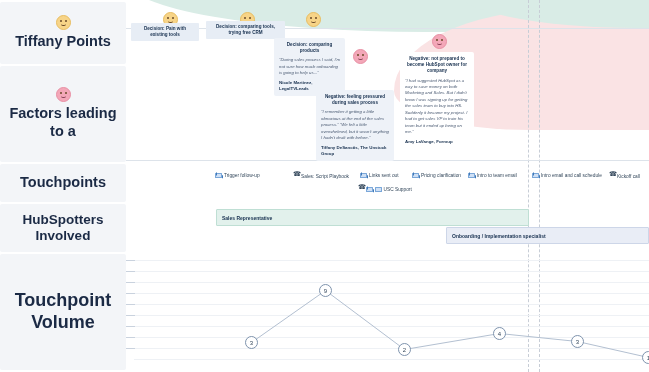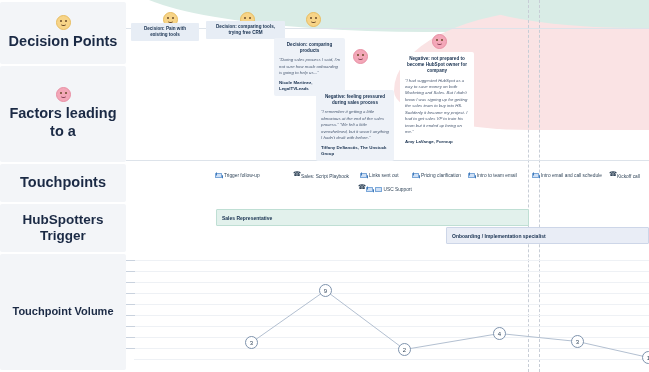--- a/index.html
+++ b/index.html
@@ -25,21 +25,21 @@
   .rowlabel .rl-text { line-height: 1.22; padding: 0 6px; }
   #lbl-decision   { top: 2px;   height: 62px;  }
   #lbl-negative   { top: 66px;  height: 96px;  }
   #lbl-touch      { top: 164px; height: 38px;  }
   #lbl-hubspot    { top: 204px; height: 48px;  }
   #lbl-volume     { top: 254px; height: 116px; }
   #lbl-decision .rl-text { font-size: 14.5px; font-weight: 600; }
   #lbl-negative .rl-text { font-size: 14.5px; font-weight: 600; text-align: center; }
   #lbl-touch .rl-text    { font-size: 14.5px; font-weight: 600; }
   #lbl-hubspot .rl-text  { font-size: 13.5px; font-weight: 600; }
-  #lbl-volume .rl-text   { font-size: 11px; font-weight: 600; }
+  #lbl-volume .rl-text   { font-size: 18px; font-weight: 600; }
 
   .emoji {
     width: 15px; height: 15px; border-radius: 50%;
     display: block; margin-bottom: 3px; position: relative;
   }
   .emoji.pink  { background: #f3a7b8; border: 1px solid #e88fa4; }
   .emoji.yellow{ background: #f7d488; border: 1px solid #e8bd61; }
   .emoji::before, .emoji::after {
     content: ""; position: absolute; top: 4px;
     width: 2px; height: 2px; border-radius: 50%; background: #6b4b2a;
@@ -171,36 +171,36 @@
 </style>
 </head>
 <body>
 
 <div id="board">
 
   <div class="rowlabel" id="lbl-decision">
     <span class="emoji yellow">
         <span class="mouth"></span>
       </span>
-    <span class="rl-text">Decision Points</span>
+    <span class="rl-text">Tiffany Points</span>
   </div>
 
   <div class="rowlabel" id="lbl-negative">
     <span class="emoji pink">
         <span class="mouth"></span>
       </span>
     <span class="rl-text">Factors leading to a</span>
   </div>
 
   <div class="rowlabel" id="lbl-touch">
     <span class="rl-text">Touchpoints</span>
   </div>
 
   <div class="rowlabel" id="lbl-hubspot">
-    <span class="rl-text">HubSpotters Trigger</span>
+    <span class="rl-text">HubSpotters Involved</span>
   </div>
 
   <div class="rowlabel" id="lbl-volume">
     <span class="rl-text">Touchpoint Volume</span>
   </div>
 
   <div id="canvas">
 
     <div class="bg-shape" id="bg-teal"></div>
     <div class="bg-shape" id="bg-pink"></div>

